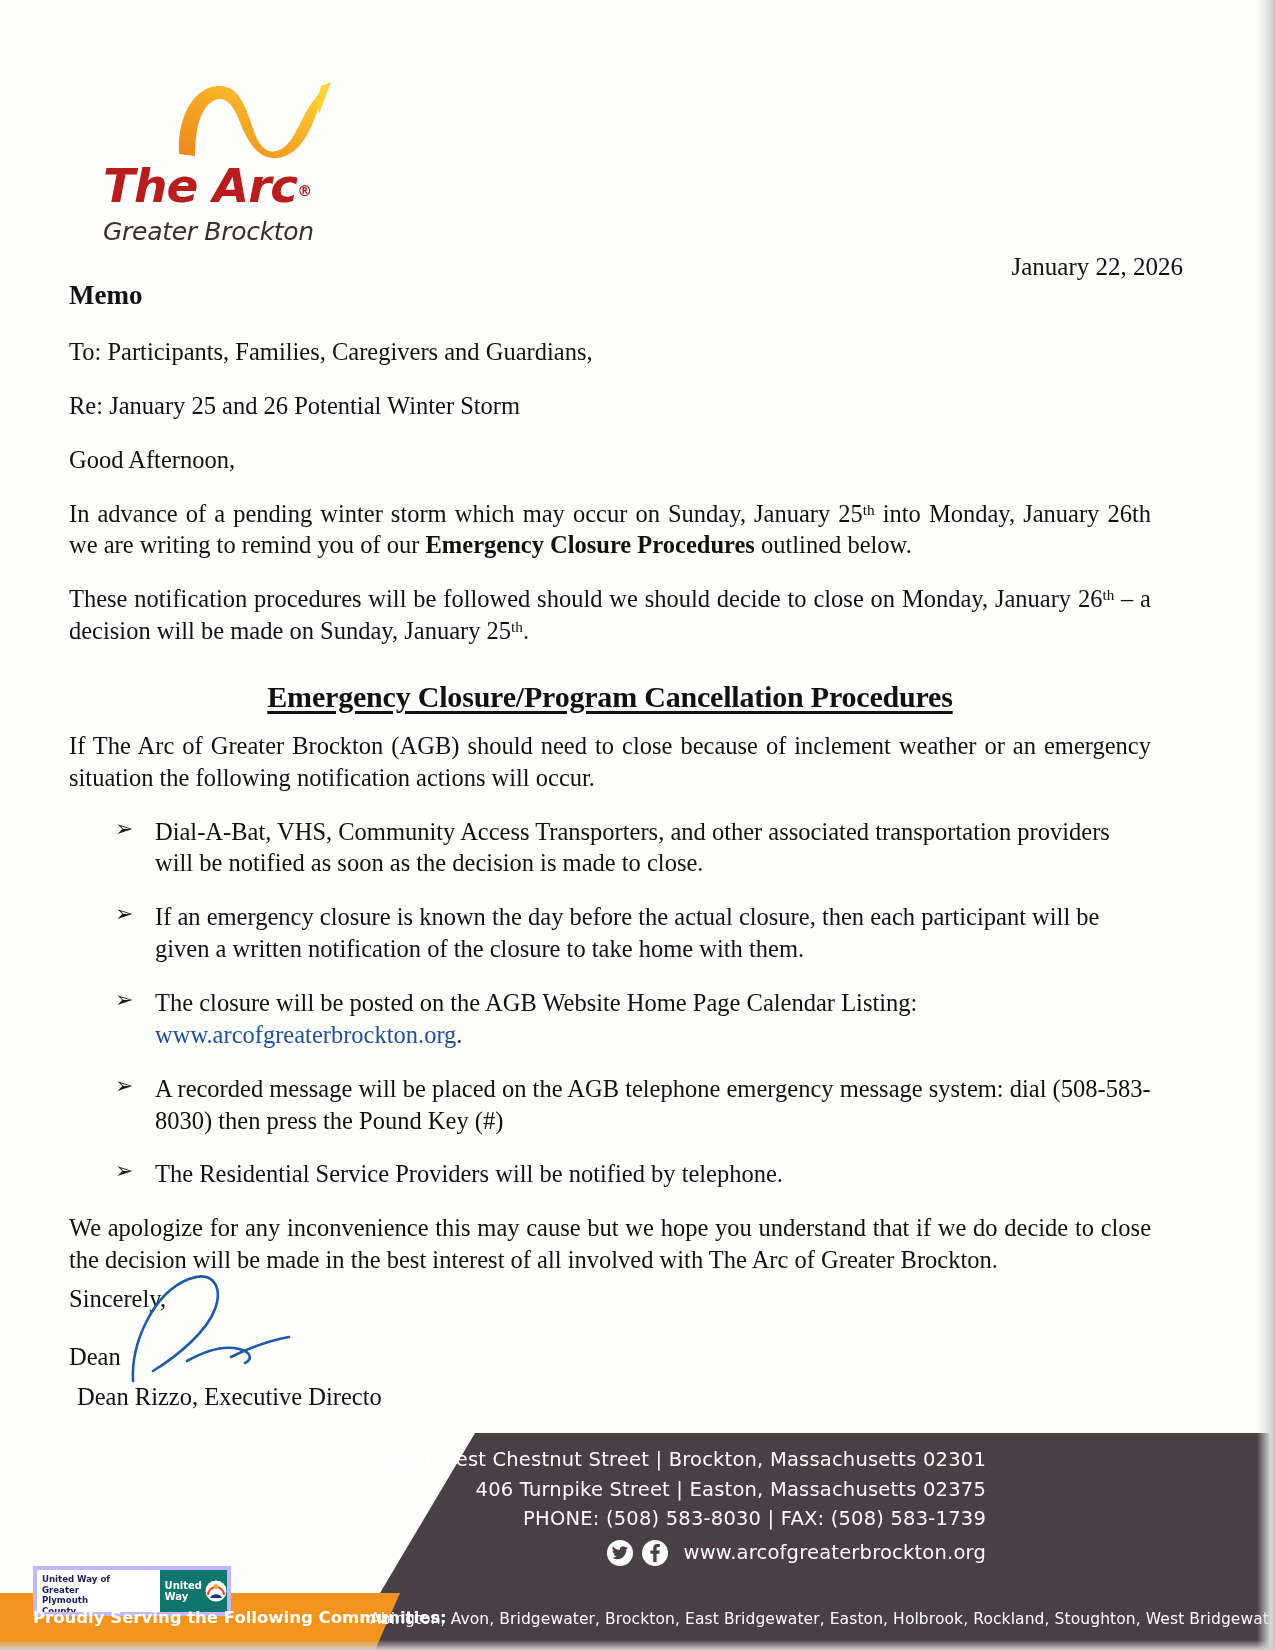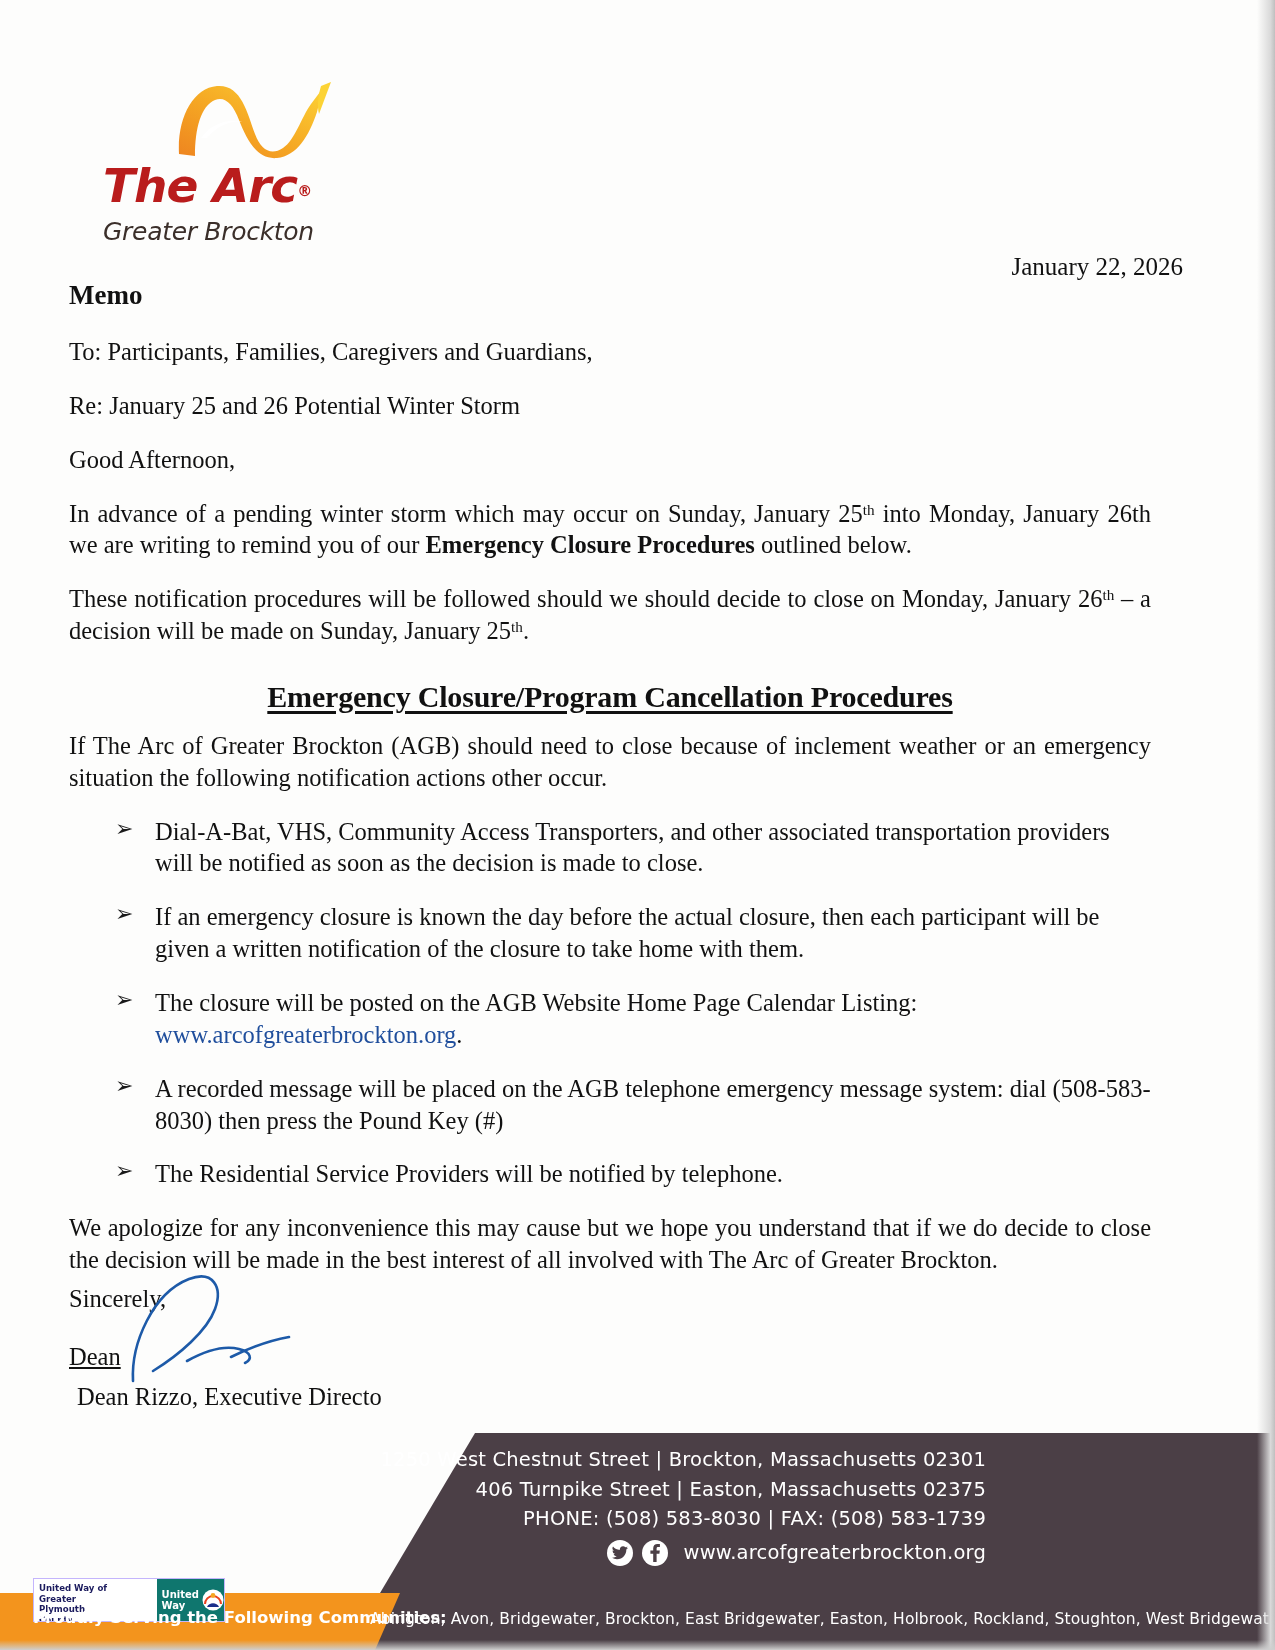--- a/index.html
+++ b/index.html
@@ -138,21 +138,21 @@
   
   .sig-area {
     position: absolute;
     left: 69px;
     top: 1283px;
     width: 600px;
     font-size: 24.5px;
     line-height: 1.30;
   }
   .sig-area .line { margin: 0 0 26px 0; }
-  .sig-name-line { margin: 0 0 6px 0; text-decoration: underline; }
+  .sig-name-line { margin: 0 0 6px 0; }
   .sig-title-line { margin: 8px; }
   .sig-ink {
     position: absolute;
     left: 58px;
     top: -18px;
     width: 260px;
     height: 120px;
     z-index: 5;
     pointer-events: none;
   }
@@ -212,24 +212,24 @@
     display: inline-flex;
     align-items: center;
     justify-content: center;
   }
   .social-ico svg { display: block; }
   .footer-web { margin-left: 6px; }
 
   .uw-logo {
     position: absolute;
     left: 33px;
-    top: 168px;
+    top: 156px;
     width: 190px;
     height: 42px;
-    border: 1px solid #c4b5fd;
+    border: 4px solid #c4b5fd;
     background: #ffffff;
     display: flex;
     align-items: stretch;
     overflow: hidden;
   }
   .uw-left {
     flex: 1.35;
     padding: 4px 0 0 5px;
     font-family: "DejaVu Sans", sans-serif;
     font-size: 8.6px;
@@ -307,21 +307,21 @@
     <p class="noindent">To: Participants, Families, Caregivers and Guardians,</p>
     <p class="noindent">Re: January 25 and 26 Potential Winter Storm</p>
     <p class="noindent">Good Afternoon,</p>
 
     <p><span>In advance of a pending winter storm which may occur on Sunday, January 25</span><sup>th</sup><span> into Monday, January 26th we are writing to remind you of our </span><b>Emergency Closure Procedures</b><span> outlined below.</span></p>
 
     <p><span>These notification procedures will be followed should we should decide to close on Monday, January 26</span><sup>th</sup><span> – a decision will be made on Sunday, January 25</span><sup>th</sup><span>.</span></p>
 
     <div class="section-head">Emergency Closure/Program Cancellation Procedures</div>
 
-    <p>If The Arc of Greater Brockton (AGB) should need to close because of inclement weather or an emergency situation the following notification actions other occur.</p>
+    <p>If The Arc of Greater Brockton (AGB) should need to close because of inclement weather or an emergency situation the following notification actions will occur.</p>
 
     <ul class="proc-list">
       <li>
         <span class="arrow-bullet">➢</span>
         <span>Dial-A-Bat, VHS, Community Access Transporters, and other associated transportation providers will be notified as soon as the decision is made to close.</span>
       </li>
       <li>
         <span class="arrow-bullet">➢</span>
         <span>If an emergency closure is known the day before the actual closure, then each participant will be given a written notification of the closure to take home with them.</span>
       </li>

